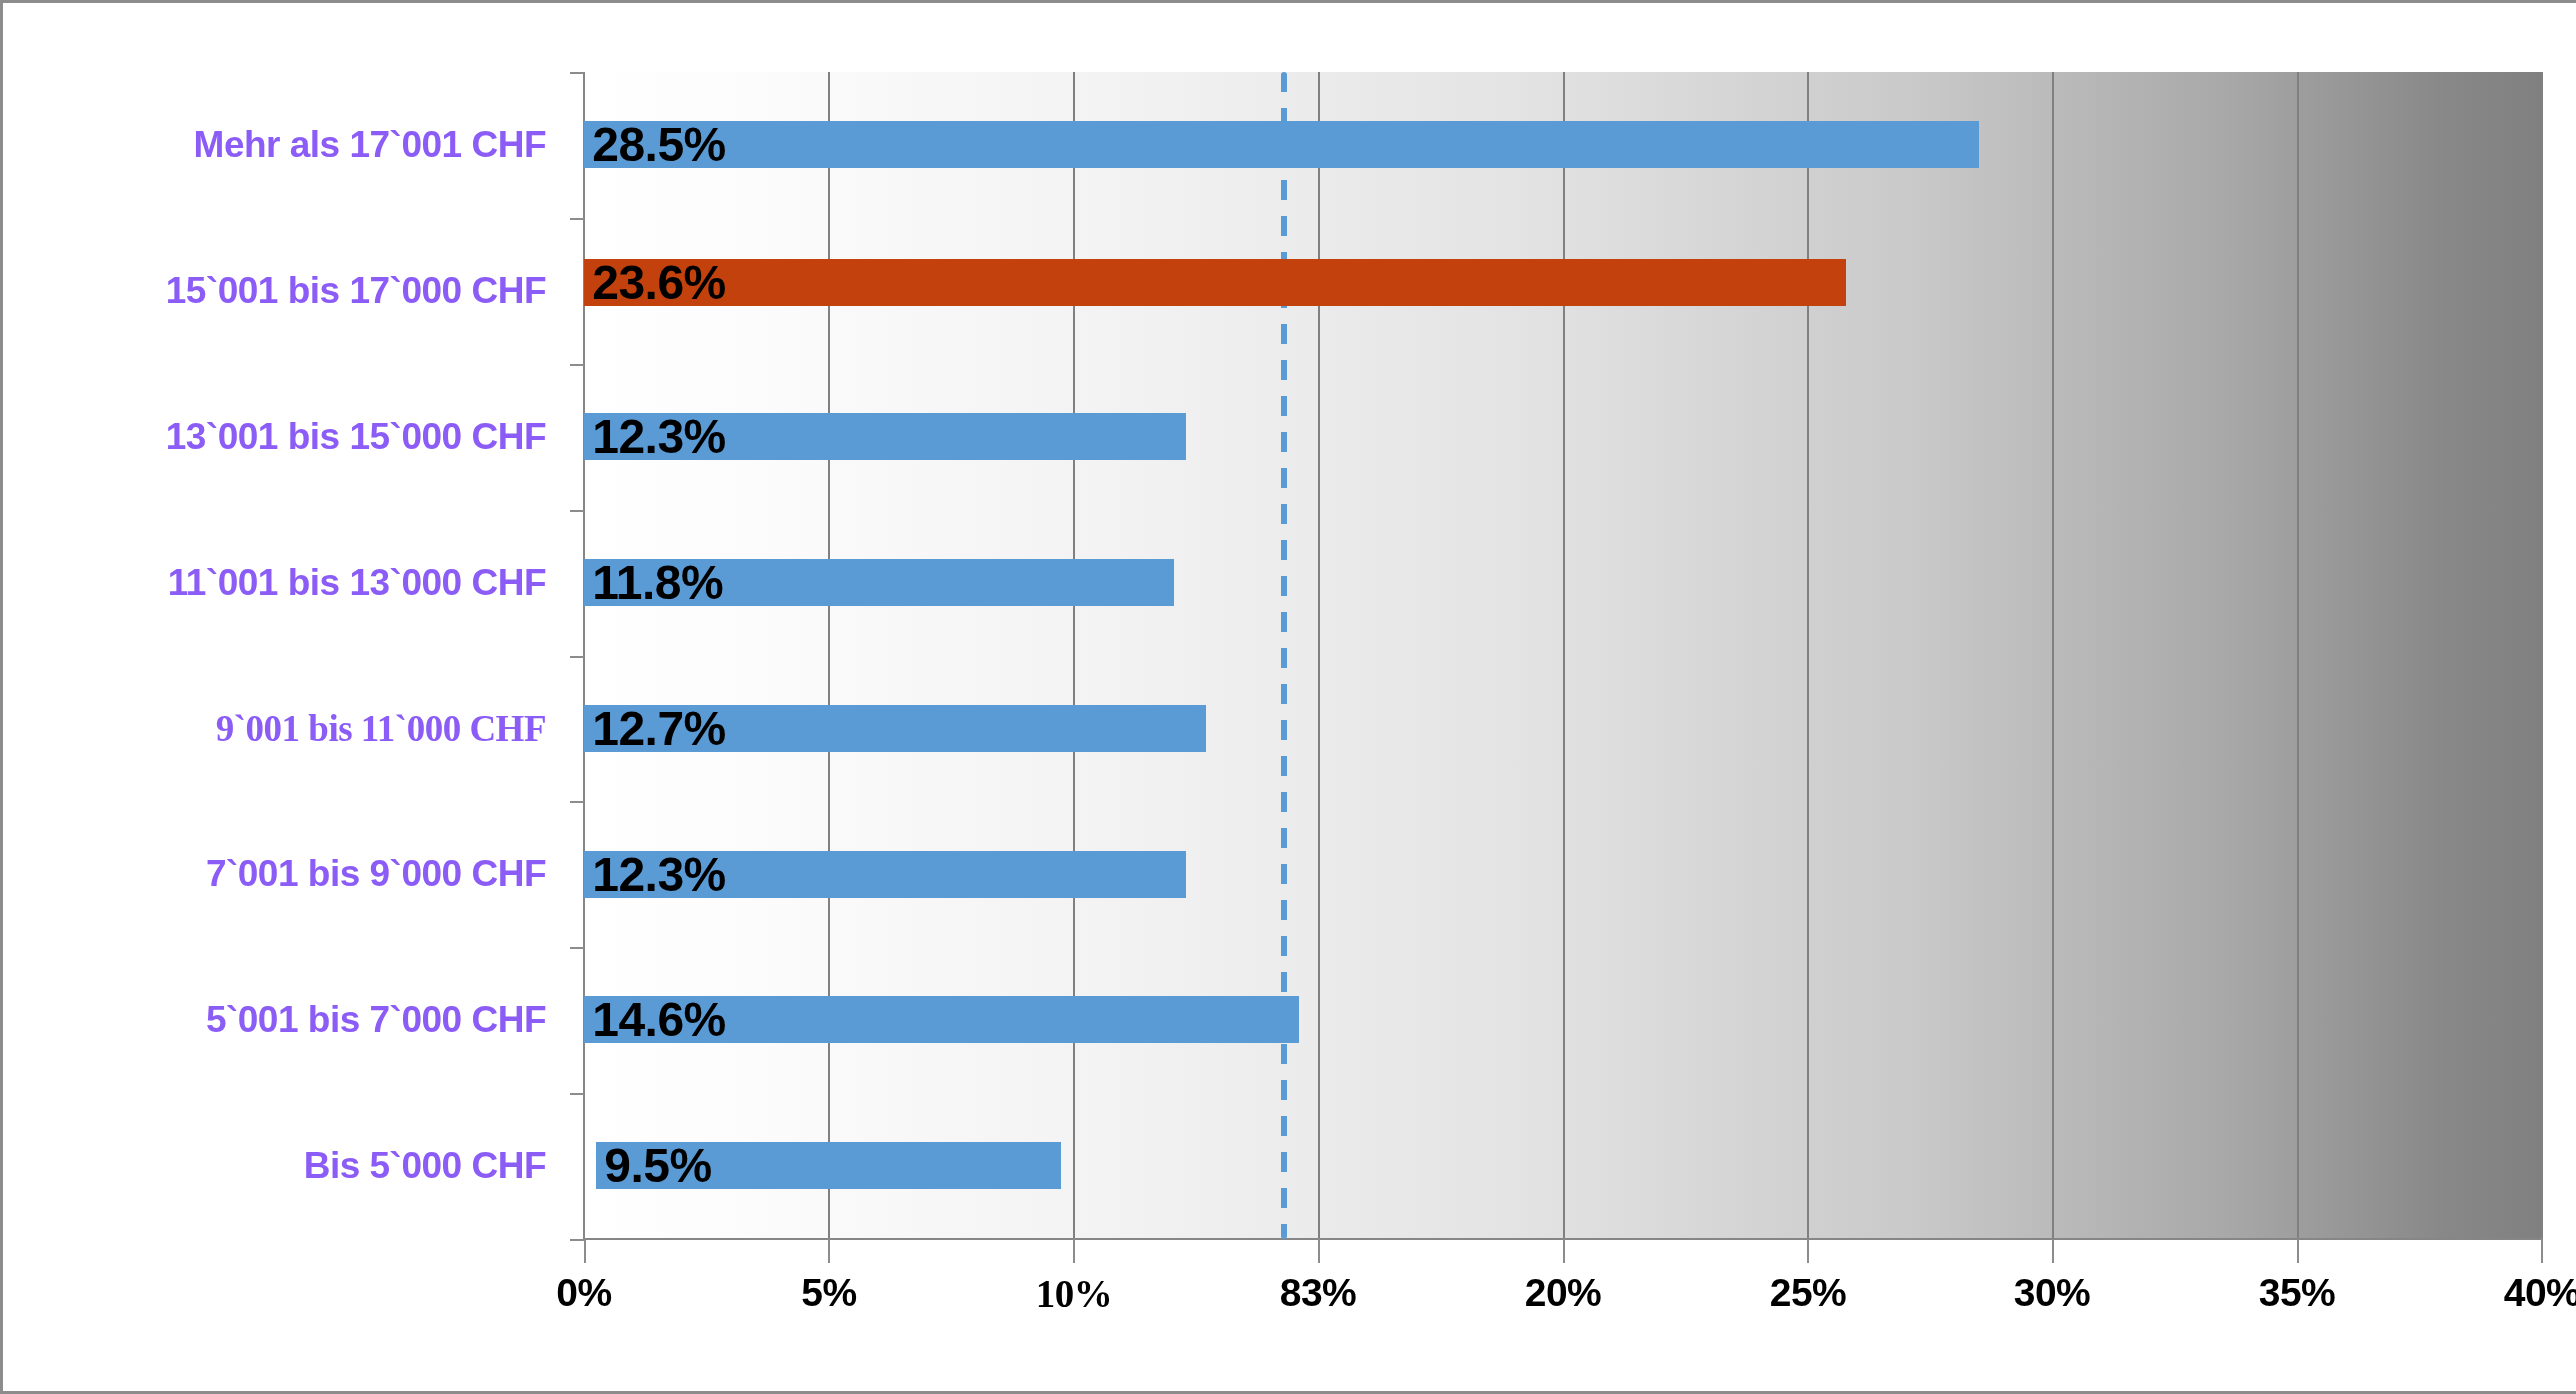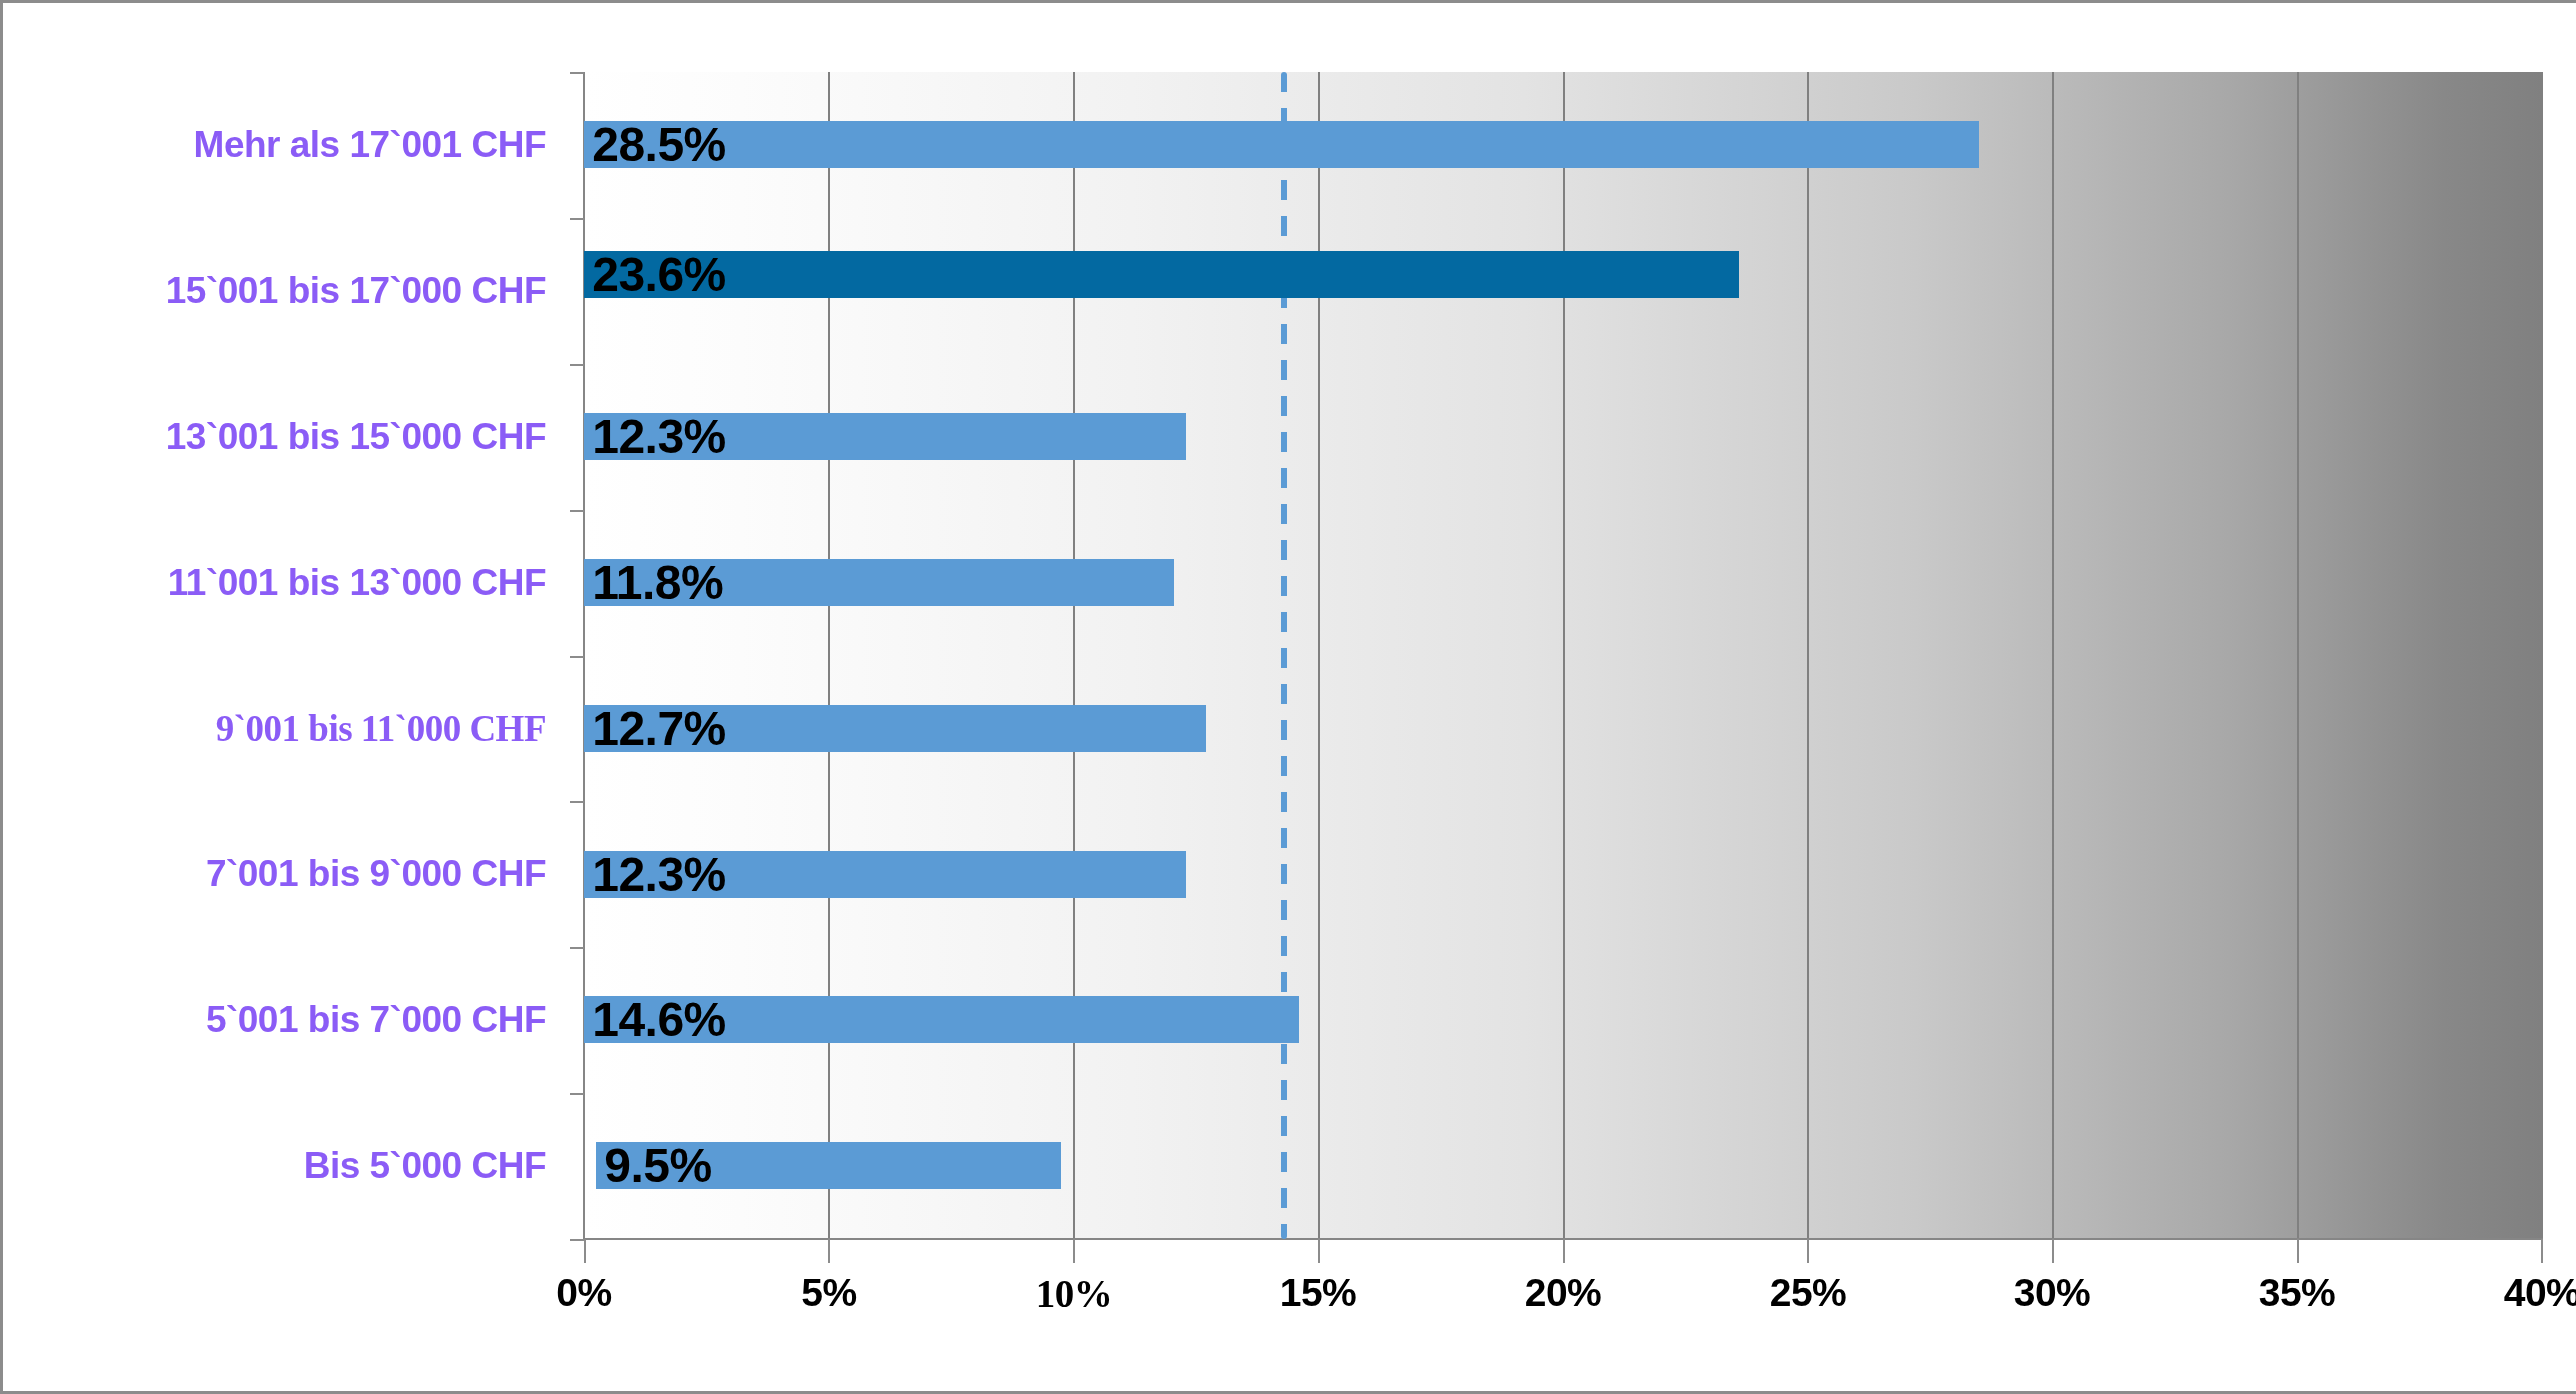--- a/index.html
+++ b/index.html
@@ -169,21 +169,21 @@
       <div class="tick-x" style="left: 2294px;"></div>
       <div class="tick-x" style="left: 2538px;"></div>
     </div>
 
   <div class="target-line" id="ref-line" style="left: 1278px;"></div>
 
   <div id="bars">
       <div class="bar" style="top: 118px; width: 1395px; height: 47px; background: rgb(91, 155, 213);">
         <span class="bar-label">28.5%</span>
       </div>
-      <div class="bar" style="top: 248px; width: 1155px; height: 47px; background: #0369a1;">
+      <div class="bar" style="top: 256px; width: 1262px; height: 47px; background: #c2410c;">
         <span class="bar-label">23.6%</span>
       </div>
       <div class="bar" style="top: 410px; width: 602px; height: 47px; background: rgb(91, 155, 213);">
         <span class="bar-label">12.3%</span>
       </div>
       <div class="bar" style="top: 556px; width: 590px; height: 47px; background: rgb(91, 155, 213);">
         <span class="bar-label">11.8%</span>
       </div>
       <div class="bar" style="top: 702px; width: 622px; height: 47px; background: rgb(91, 155, 213);">
         <span class="bar-label">12.7%</span>
@@ -207,21 +207,21 @@
       <div class="cat-label" style="top: 725px; right: 2056px; font-family: Liberation Serif, serif;">9`001 bis 11`000 CHF</div>
       <div class="cat-label" style="top: 871px; right: 2056px;">7`001 bis 9`000 CHF</div>
       <div class="cat-label" style="top: 1017px; right: 2056px;">5`001 bis 7`000 CHF</div>
       <div class="cat-label" style="top: 1163px; right: 2056px;">Bis 5`000 CHF</div>
     </div>
 
   <div id="xlabels">
       <div class="xtick-label" style="left: 581px;">0%</div>
       <div class="xtick-label" style="left: 826px;">5%</div>
       <div class="xtick-label" style="left: 1071px; font-family: Liberation Serif, serif;">10%</div>
-      <div class="xtick-label" style="left: 1315px;">15%</div>
+      <div class="xtick-label" style="left: 1315px;">83%</div>
       <div class="xtick-label" style="left: 1560px;">20%</div>
       <div class="xtick-label" style="left: 1805px;">25%</div>
       <div class="xtick-label" style="left: 2049px;">30%</div>
       <div class="xtick-label" style="left: 2294px;">35%</div>
       <div class="xtick-label" style="left: 2539px;">40%</div>
     </div>
 
 </div>
 
 

